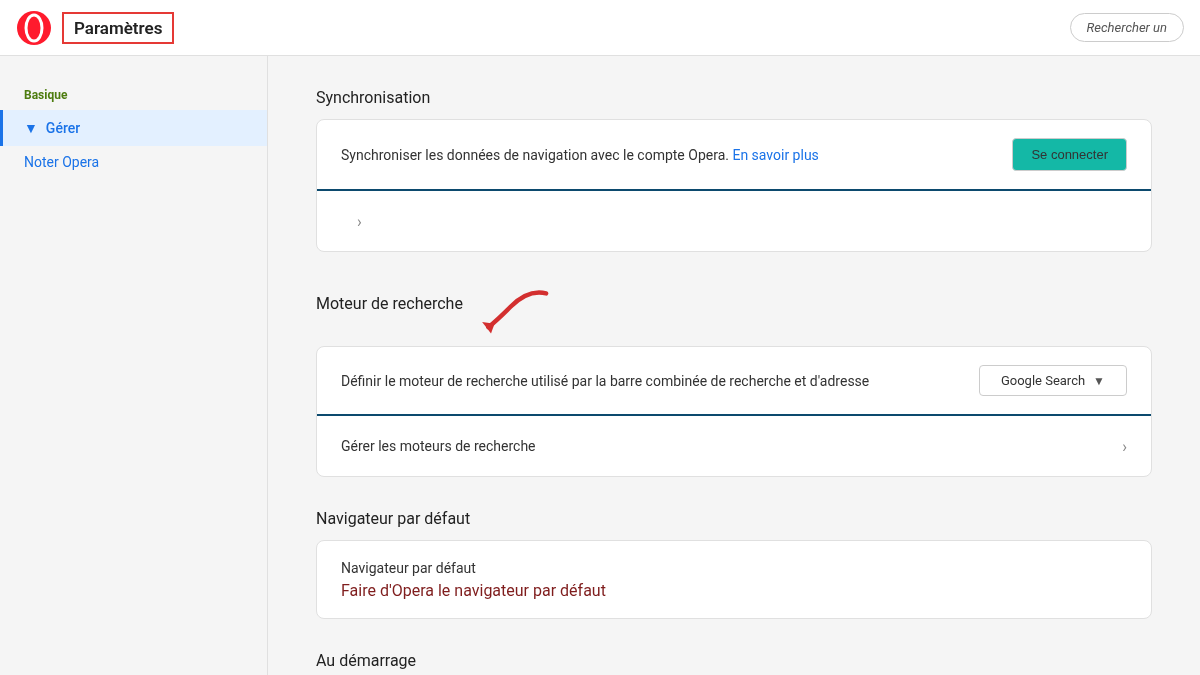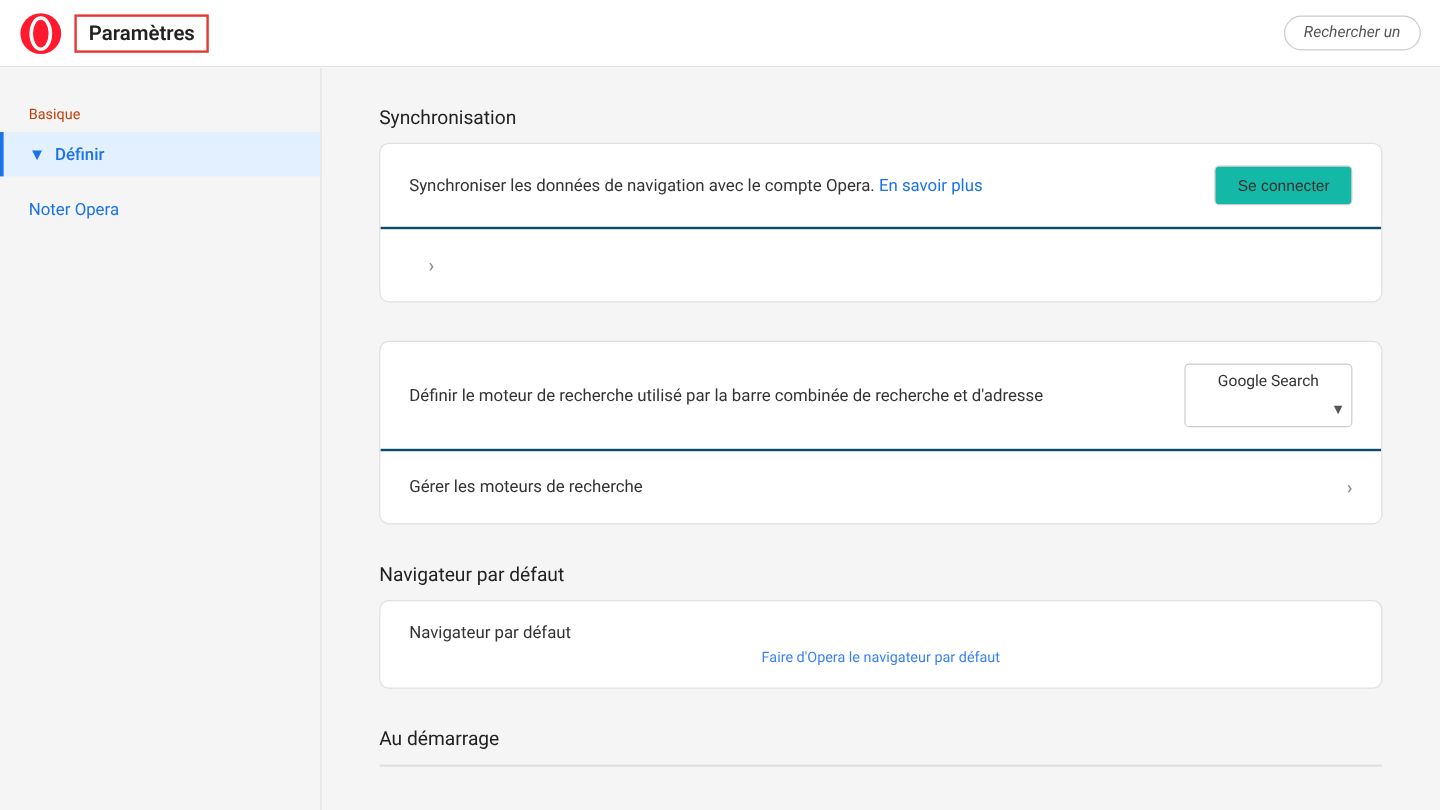--- a/index.html
+++ b/index.html
@@ -64,22 +64,22 @@
     
     .sidebar {
       width: 268px;
       background: #f5f5f5;
       padding: 24px 0;
       flex-shrink: 0;
       border-right: 1px solid #e0e0e0;
     }
     .sidebar-section-label {
       font-size: 12px;
-      font-weight: 400;
-      color: #c2410c;
+      font-weight: 700;
+      color: #4d7c0f;
       padding: 8px 24px;
       text-transform: none;
     }
     .sidebar-item {
       padding: 10px 24px;
       font-size: 14px;
       cursor: pointer;
       display: flex;
       align-items: center;
       gap: 8px;
@@ -137,24 +137,23 @@
     }
     .card-row-text {
       flex: 1;
     }
     .card-row-label {
       font-size: 14px;
       color: #333;
       line-height: 1.4;
     }
     .card-row-sublabel {
-      font-size: 12px;
-      color: #3b82f6;
+      font-size: 16px;
+      color: #7f1d1d;
       margin-top: 2px;
-      text-align: center;
     }
     .card-row-action {
       flex-shrink: 0;
       margin-left: 16px;
     }
     .btn-outline {
       border: 1px solid #ccc;
       background: #14b8a6;
       color: #333;
       padding: 8px 18px;
@@ -171,28 +170,27 @@
       color: #888;
       font-size: 16px;
     }
 
     
     .select-dropdown {
       display: flex;
       align-items: center;
       border: 1px solid #ccc;
       border-radius: 4px;
-      padding: 7px 5px;
+      padding: 7px 21px;
       background: #fff;
       cursor: pointer;
       font-size: 13px;
       color: #333;
       gap: 8px;
       min-width: 140px;
-      flex-direction: column;
     }
     .select-dropdown .arrow {
       margin-left: auto;
       font-size: 12px;
       color: #555;
     }
 
     
     .section-title-row {
       display: flex;
@@ -224,23 +222,23 @@
     <span>Rechercher un</span>
   </div>
 </div>
 
 <div class="layout">
 
   <div class="sidebar">
     <div class="sidebar-section-label">Basique</div>
     <div class="sidebar-item active">
       <span>▼</span>
-      <span>Définir</span>
-    </div>
-    <div style="margin-top: 12px;">
+      <span>Gérer</span>
+    </div>
+    <div style="">
       <a class="sidebar-link">Noter Opera</a>
     </div>
   </div>
 
   <div class="main">
 
     <div class="section">
       <div class="section-title">Synchronisation</div>
       <div class="card">
         <div class="card-row">
@@ -255,20 +253,28 @@
         </div>
         <div class="card-row">
           <div class="card-row-action">
             <span class="chevron-right">›</span>
           </div>
         </div>
       </div>
     </div>
 
     <div class="section">
+      <div class="section-title-row">
+        <span class="section-title">Moteur de recherche</span>
+
+        <svg class="red-arrow" viewBox="0 0 90 55" fill="none">
+          <path d="M80 10 Q60 5 40 25 Q25 40 15 48" stroke="#d32f2f" stroke-width="5" fill="none" stroke-linecap="round"></path>
+          <polygon points="8,42 18,55 22,44" fill="#d32f2f"></polygon>
+        </svg>
+      </div>
       <div class="card">
         <div class="card-row">
           <div class="card-row-text">Définir le moteur de recherche utilisé par la barre combinée de recherche et d'adresse</div>
           <div class="card-row-action">
             <div class="select-dropdown">
               <span>Google Search</span>
               <span class="arrow">▼</span>
             </div>
           </div>
         </div>

